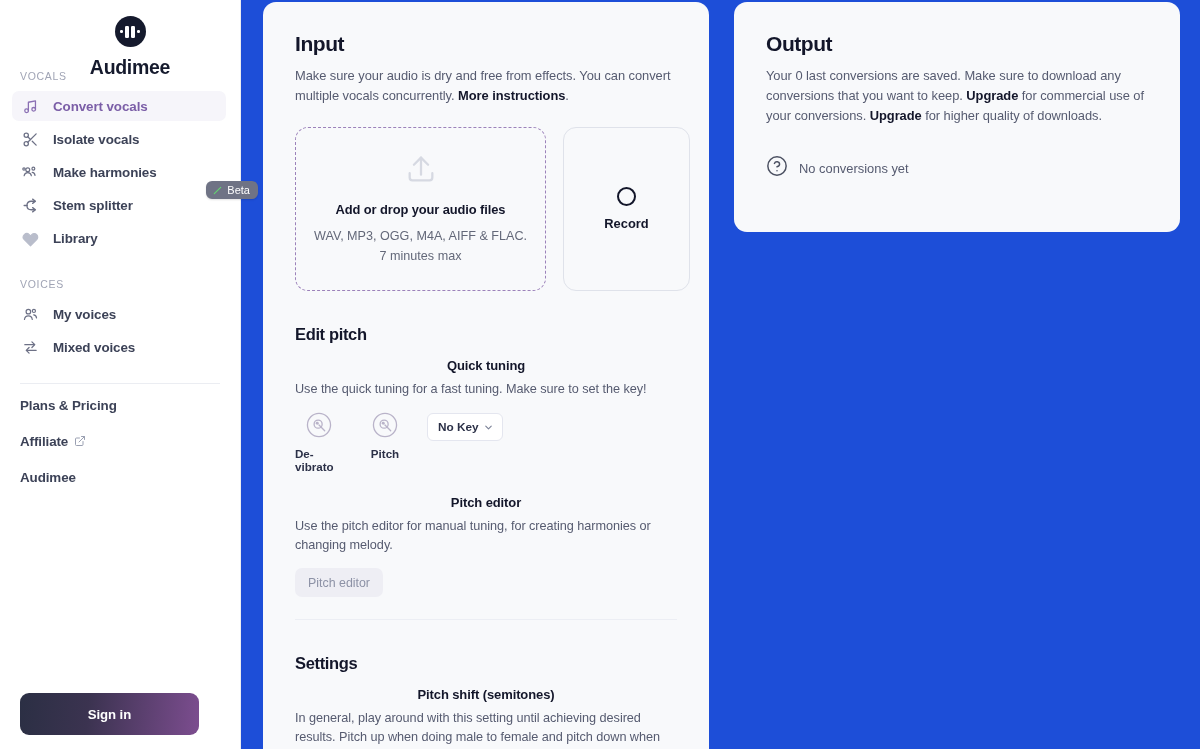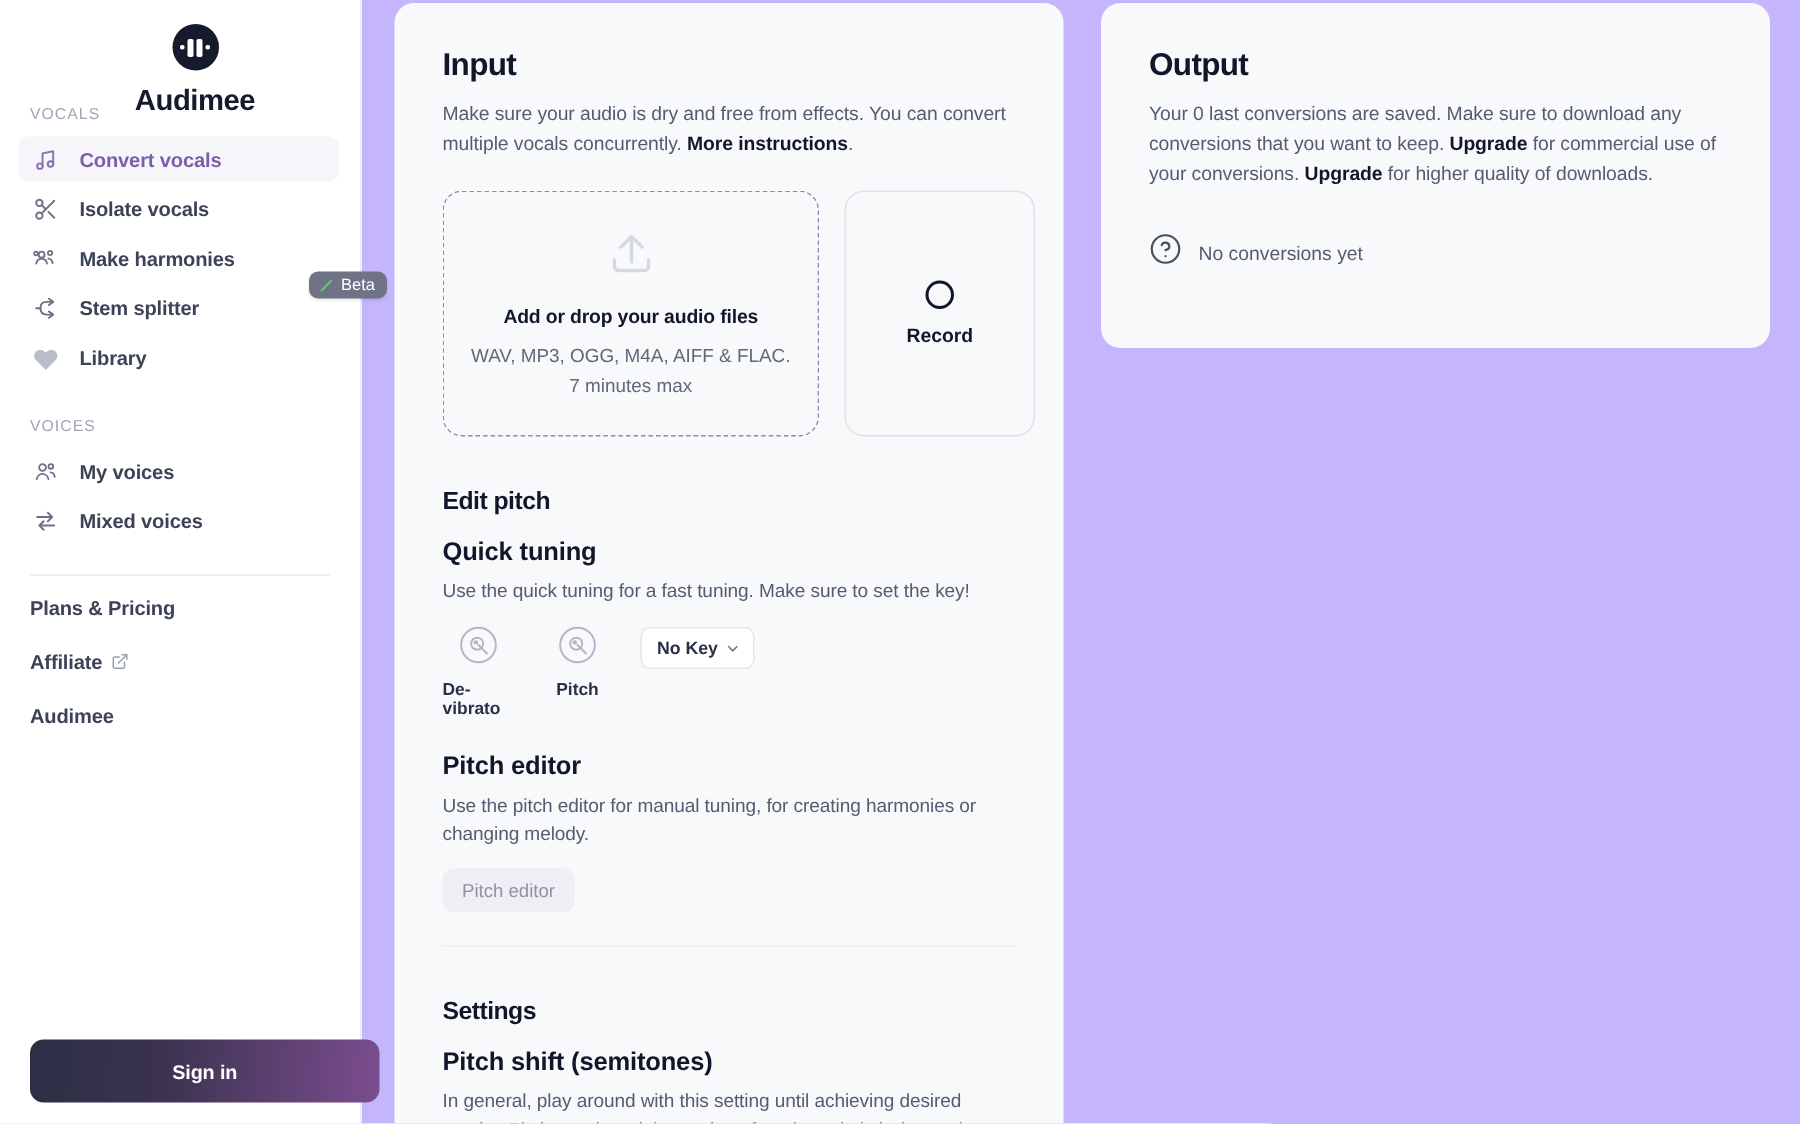--- a/index.html
+++ b/index.html
@@ -88,31 +88,31 @@
   .link-item {
     display: flex; align-items: center; gap: 6px;
     font-size: 13.4px; font-weight: 700; color: #3c4257;
     padding: 0 20px; height: 30px; margin-top: 6px; cursor: pointer;
     letter-spacing: -0.1px;
   }
   .ext-ico { color: #9aa0b2; display: flex; }
 
   .signin-wrap { margin-top: auto; padding: 0 20px 14px 20px; }
   .signin-btn {
-    width: 233px; height: 42px; border-radius: 9px; border: 0;
+    width: 179px; height: 42px; border-radius: 9px; border: 0;
     background: linear-gradient(95deg,#2b2f44 0%, #3b3350 38%, #7c4d8f 100%);
     color: #ffffff; font-size: 13.2px; font-weight: 700;
     font-family: "Liberation Sans", sans-serif;
     cursor: pointer; letter-spacing: -0.1px;
   }
 
   
   .main {
     flex: 1; height: 749px;
-    background: #c4b5fd;
+    background: #1d4ed8;
     padding: 2px 20px 0 22px;
     display: flex; gap: 25px;
     overflow: hidden;
   }
   .card {
     background: #f8f9fb;
     border-radius: 13px;
     padding: 30px 32px 0 32px;
   }
   .card-input { width: 446px; height: 760px; flex: 0 0 446px; }
@@ -159,22 +159,22 @@
     border: 2px solid #13162a;
   }
   .rec-label { font-size: 12.9px; font-weight: 700; color: #13162a; }
 
   
   .sec-title {
     font-size: 16.5px; font-weight: 700; letter-spacing: -0.35px;
     color: #13162a; margin-top: 34px; margin-bottom: 14px;
   }
   .sub-title {
-    font-size: 17px; font-weight: 700; color: #13162a;
-    letter-spacing: -0.1px; margin-bottom: 7px;
+    font-size: 13px; font-weight: 700; color: #13162a;
+    letter-spacing: -0.1px; margin-bottom: 7px; text-align: center;
   }
   .sub-desc {
     font-size: 12.7px; line-height: 19px; color: #565b70;
     letter-spacing: -0.05px;
   }
   .knob-row { display: flex; align-items: flex-start; gap: 18px; margin-top: 12px; }
   .knob-item {
     display: flex; flex-direction: column; align-items: center; gap: 4px;
     cursor: pointer; width: 48px;
   }

